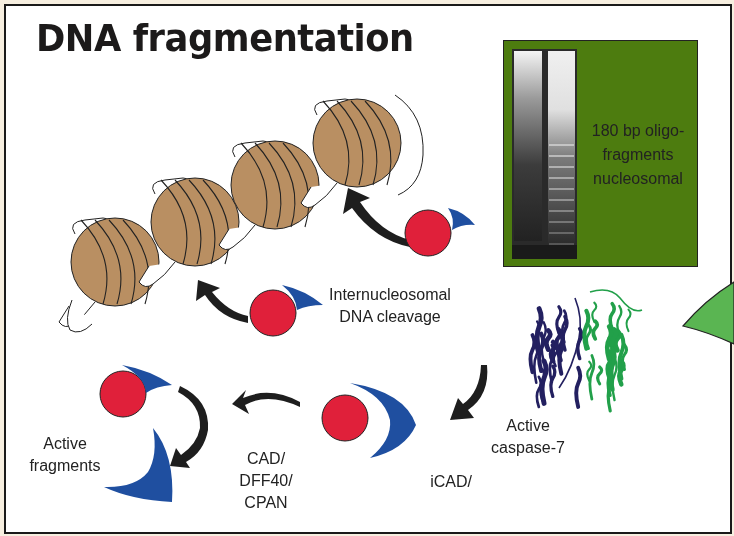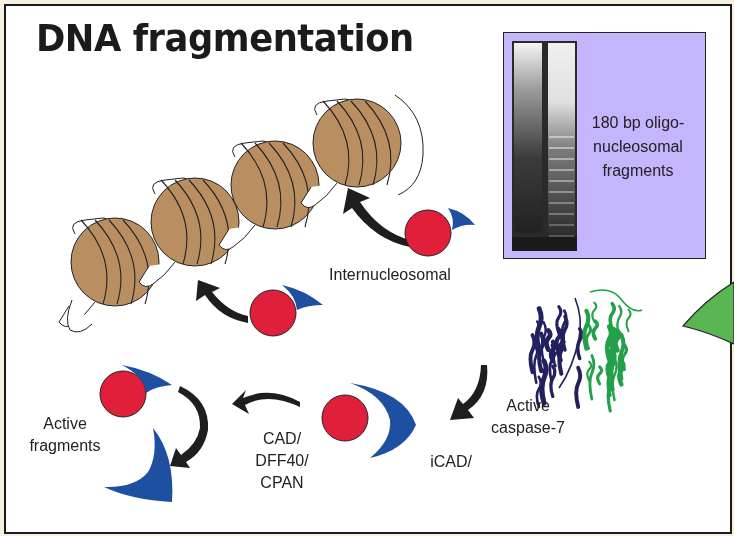--- a/index.html
+++ b/index.html
@@ -1,22 +1,22 @@
 <!DOCTYPE html>
 <html><head>
 <meta charset="utf-8">
 <style>
   html,body{margin:0;padding:0;}
   body{width:734px;height:536px;background:#f7efe0;position:relative;overflow:hidden;font-family:"DejaVu Sans",sans-serif;}
   .frame{position:absolute;left:4px;top:4px;width:724px;height:526px;border:2px solid #1a1a1a;background:#fff;box-sizing:content-box;}
   .title{position:absolute;left:36px;top:16px;font-family:"DejaVu Sans",sans-serif;font-weight:bold;font-size:38px;letter-spacing:-0.5px;color:#1c1a1a;transform:scaleX(0.93);transform-origin:left top;}
-  .gelbox{position:absolute;left:503px;top:32px;width:193px;height:225px;border:1.5px solid #222;background:#c4b5fd;padding-left:8px;}
+  .gelbox{position:absolute;left:503px;top:40px;width:193px;height:225px;border:1.5px solid #222;background:#4d7c0f;}
   .gel{position:absolute;left:8px;top:8px;width:65px;height:210px;background:#2a2a2a;}
   .geltext{position:absolute;left:78px;top:78px;width:112px;text-align:center;font-family:"Liberation Sans",sans-serif;font-size:16px;line-height:24px;color:#222;}
-  .lbl{position:absolute;font-family:"Liberation Sans",sans-serif;font-size:16px;line-height:22px;color:#222;text-align:center;}
+  .lbl{position:absolute;font-family:"Liberation Sans",sans-serif;font-size:16px;line-height:22px;color:#222;text-align:center;margin-top:20px;}
   svg.diag{position:absolute;left:0;top:0;}
 </style>
 </head>
 <body>
 
 <div class="frame"></div>
 
 <svg class="diag" width="734" height="536">
   <path d="M734,282 Q705,300 683,326 Q708,332 734,344 Z" fill="#5ab552" stroke="#222" stroke-width="1.2"></path>
 
@@ -171,36 +171,37 @@
           <rect x="37" y="161" width="25" height="2" fill="#cfcfcf" opacity="0.44"></rect>
           <rect x="37" y="172" width="25" height="2" fill="#cfcfcf" opacity="0.38"></rect>
           <rect x="37" y="183" width="25" height="2" fill="#cfcfcf" opacity="0.32"></rect>
           <rect x="37" y="194" width="25" height="2" fill="#cfcfcf" opacity="0.26"></rect>
         </g>
       <rect x="0" y="196" width="65" height="14" fill="#1a1a1a"></rect>
     </svg>
   </div>
   <div class="geltext">
     <div>180 bp oligo-</div>
+    <div>fragments</div>
     <div>nucleosomal</div>
-    <div>fragments</div>
   </div>
 </div>
 
 <div class="lbl" style="left:310px;top:264px;width:160px;">
   <div>Internucleosomal</div>
+  <div>DNA cleavage</div>
 </div>
 <div class="lbl" style="left:488px;top:395px;width:80px;">
   <div>Active</div>
   <div>caspase-7</div>
 </div>
 <div class="lbl" style="left:400px;top:451px;width:72px;text-align:right;">
   <div>iCAD/</div>
 </div>
-<div class="lbl" style="left:248px;top:428px;width:68px;text-align:center;">
+<div class="lbl" style="left:232px;top:428px;width:68px;text-align:center;">
   <div>CAD/</div>
   <div>DFF40/</div>
   <div>CPAN</div>
 </div>
 <div class="lbl" style="left:24px;top:413px;width:82px;">
   <div>Active</div>
   <div>fragments</div>
 </div>
 
 </body></html>

